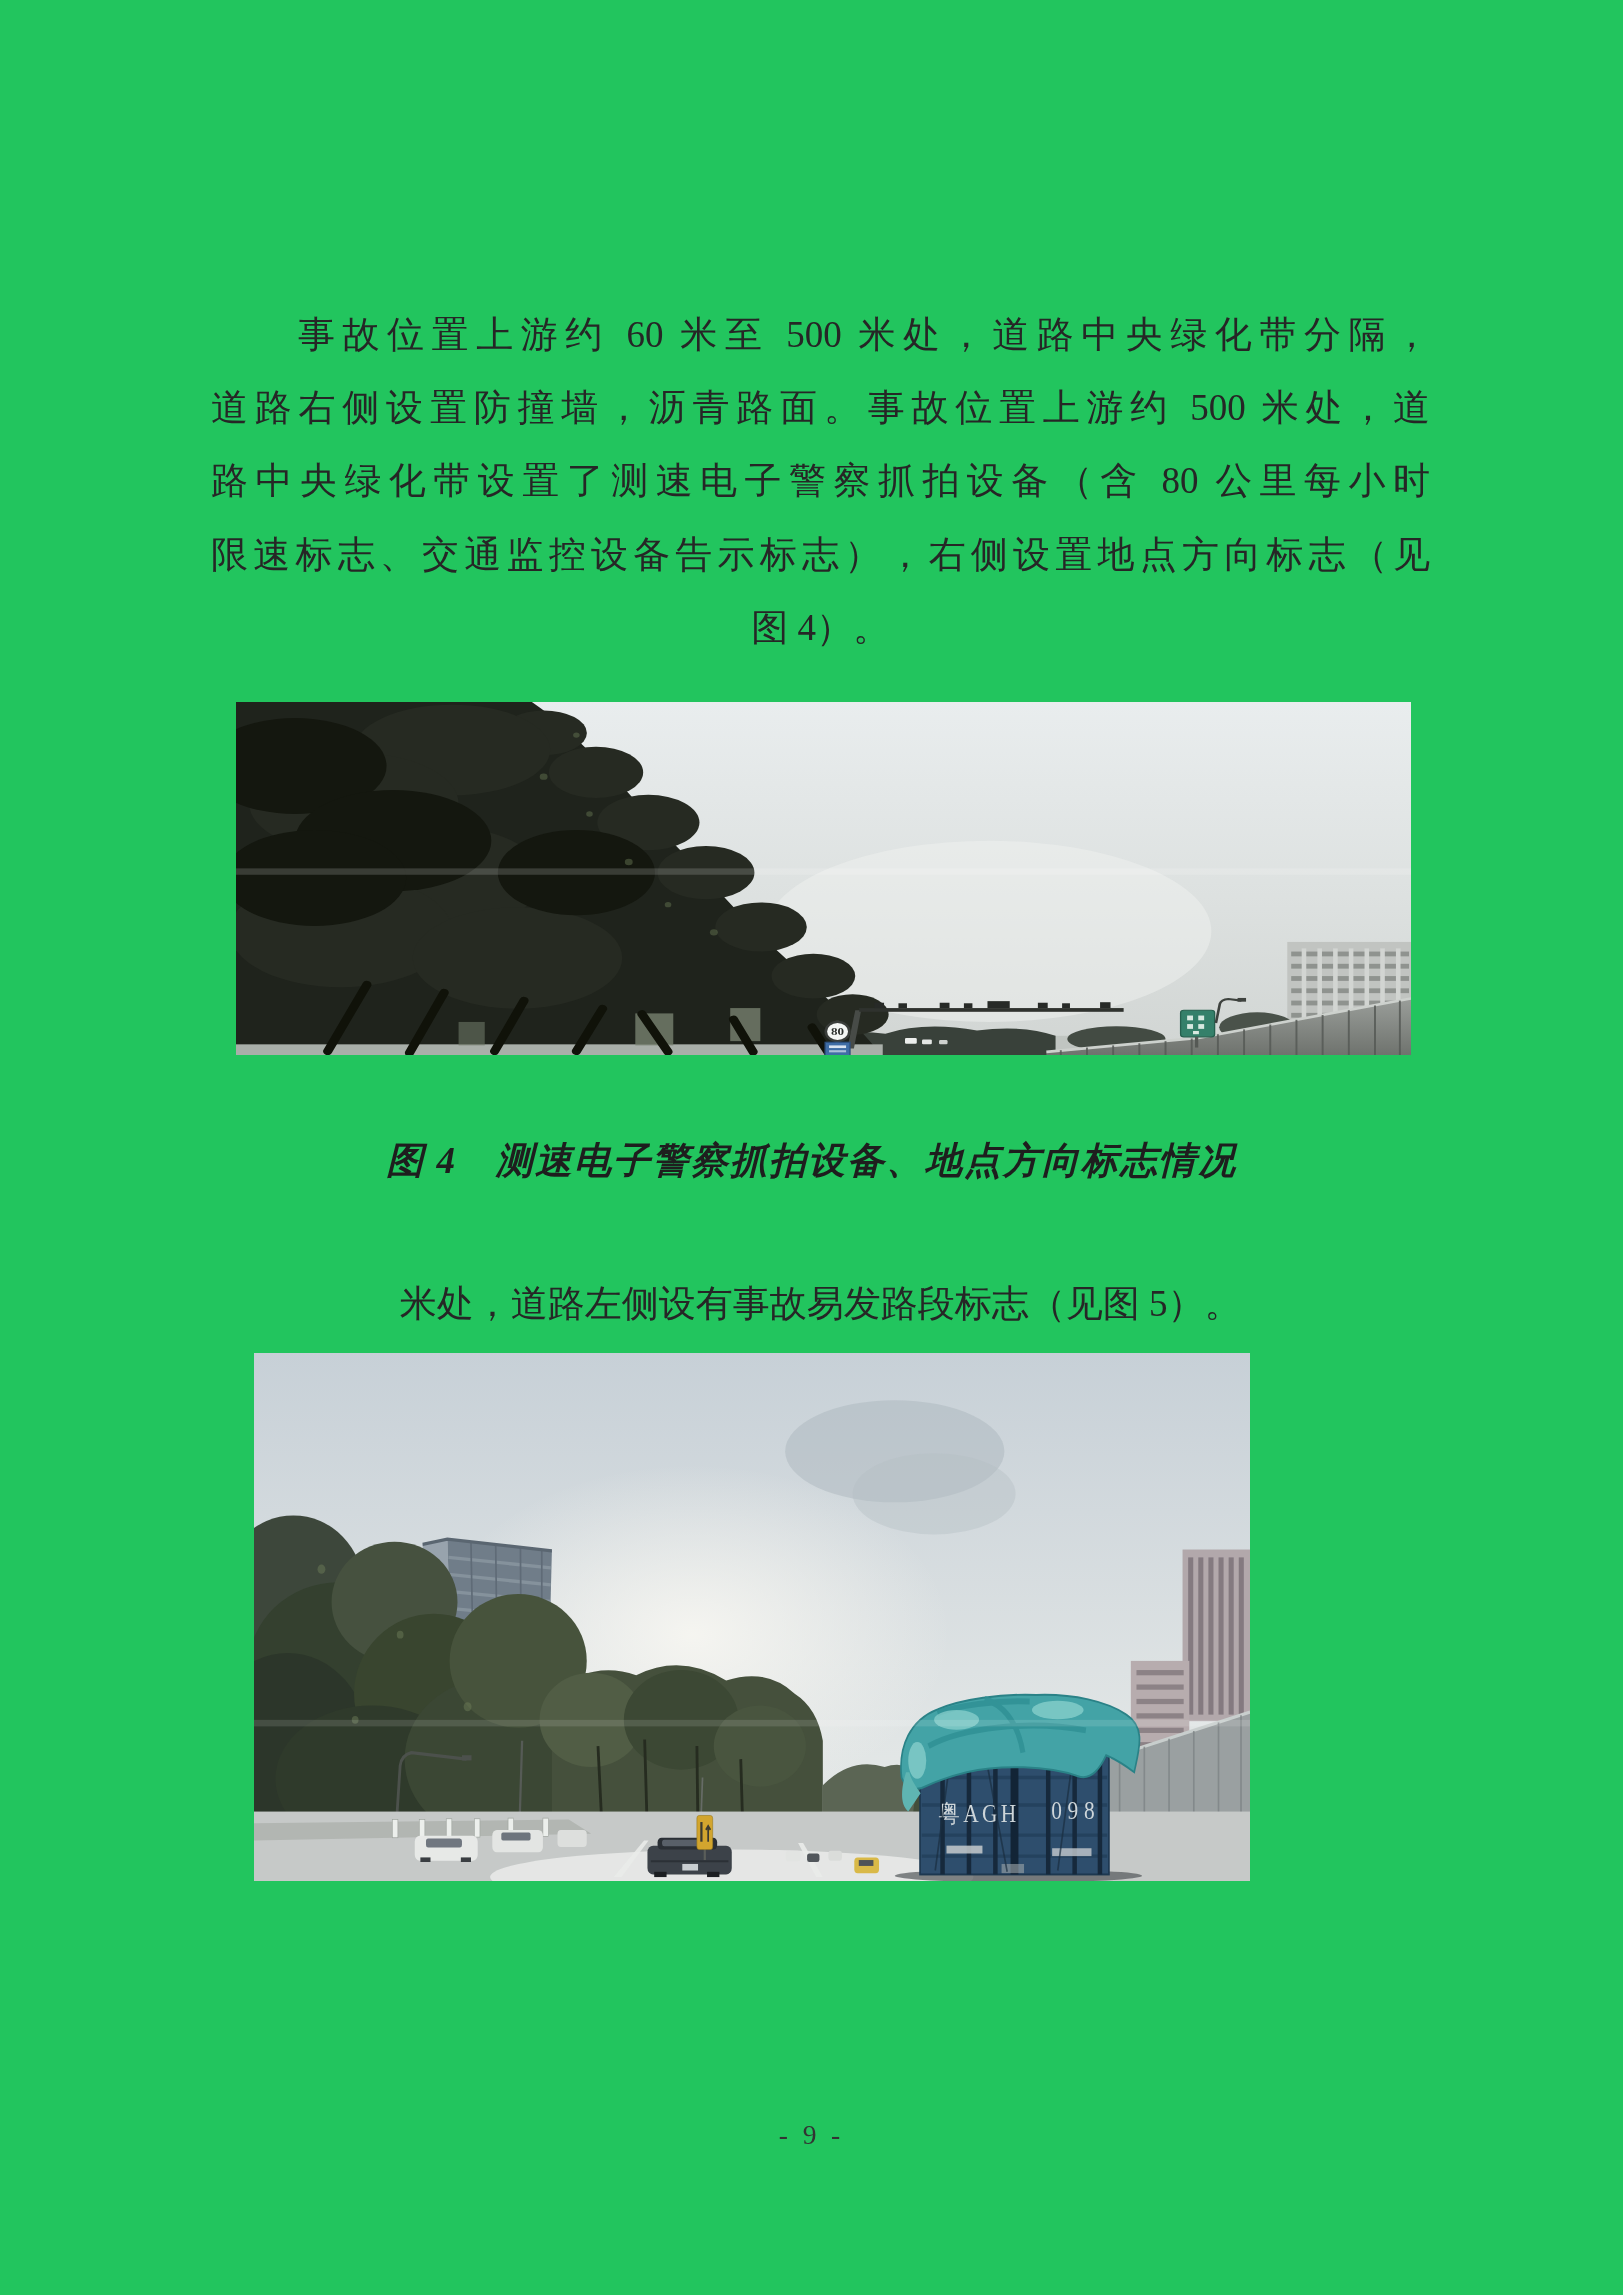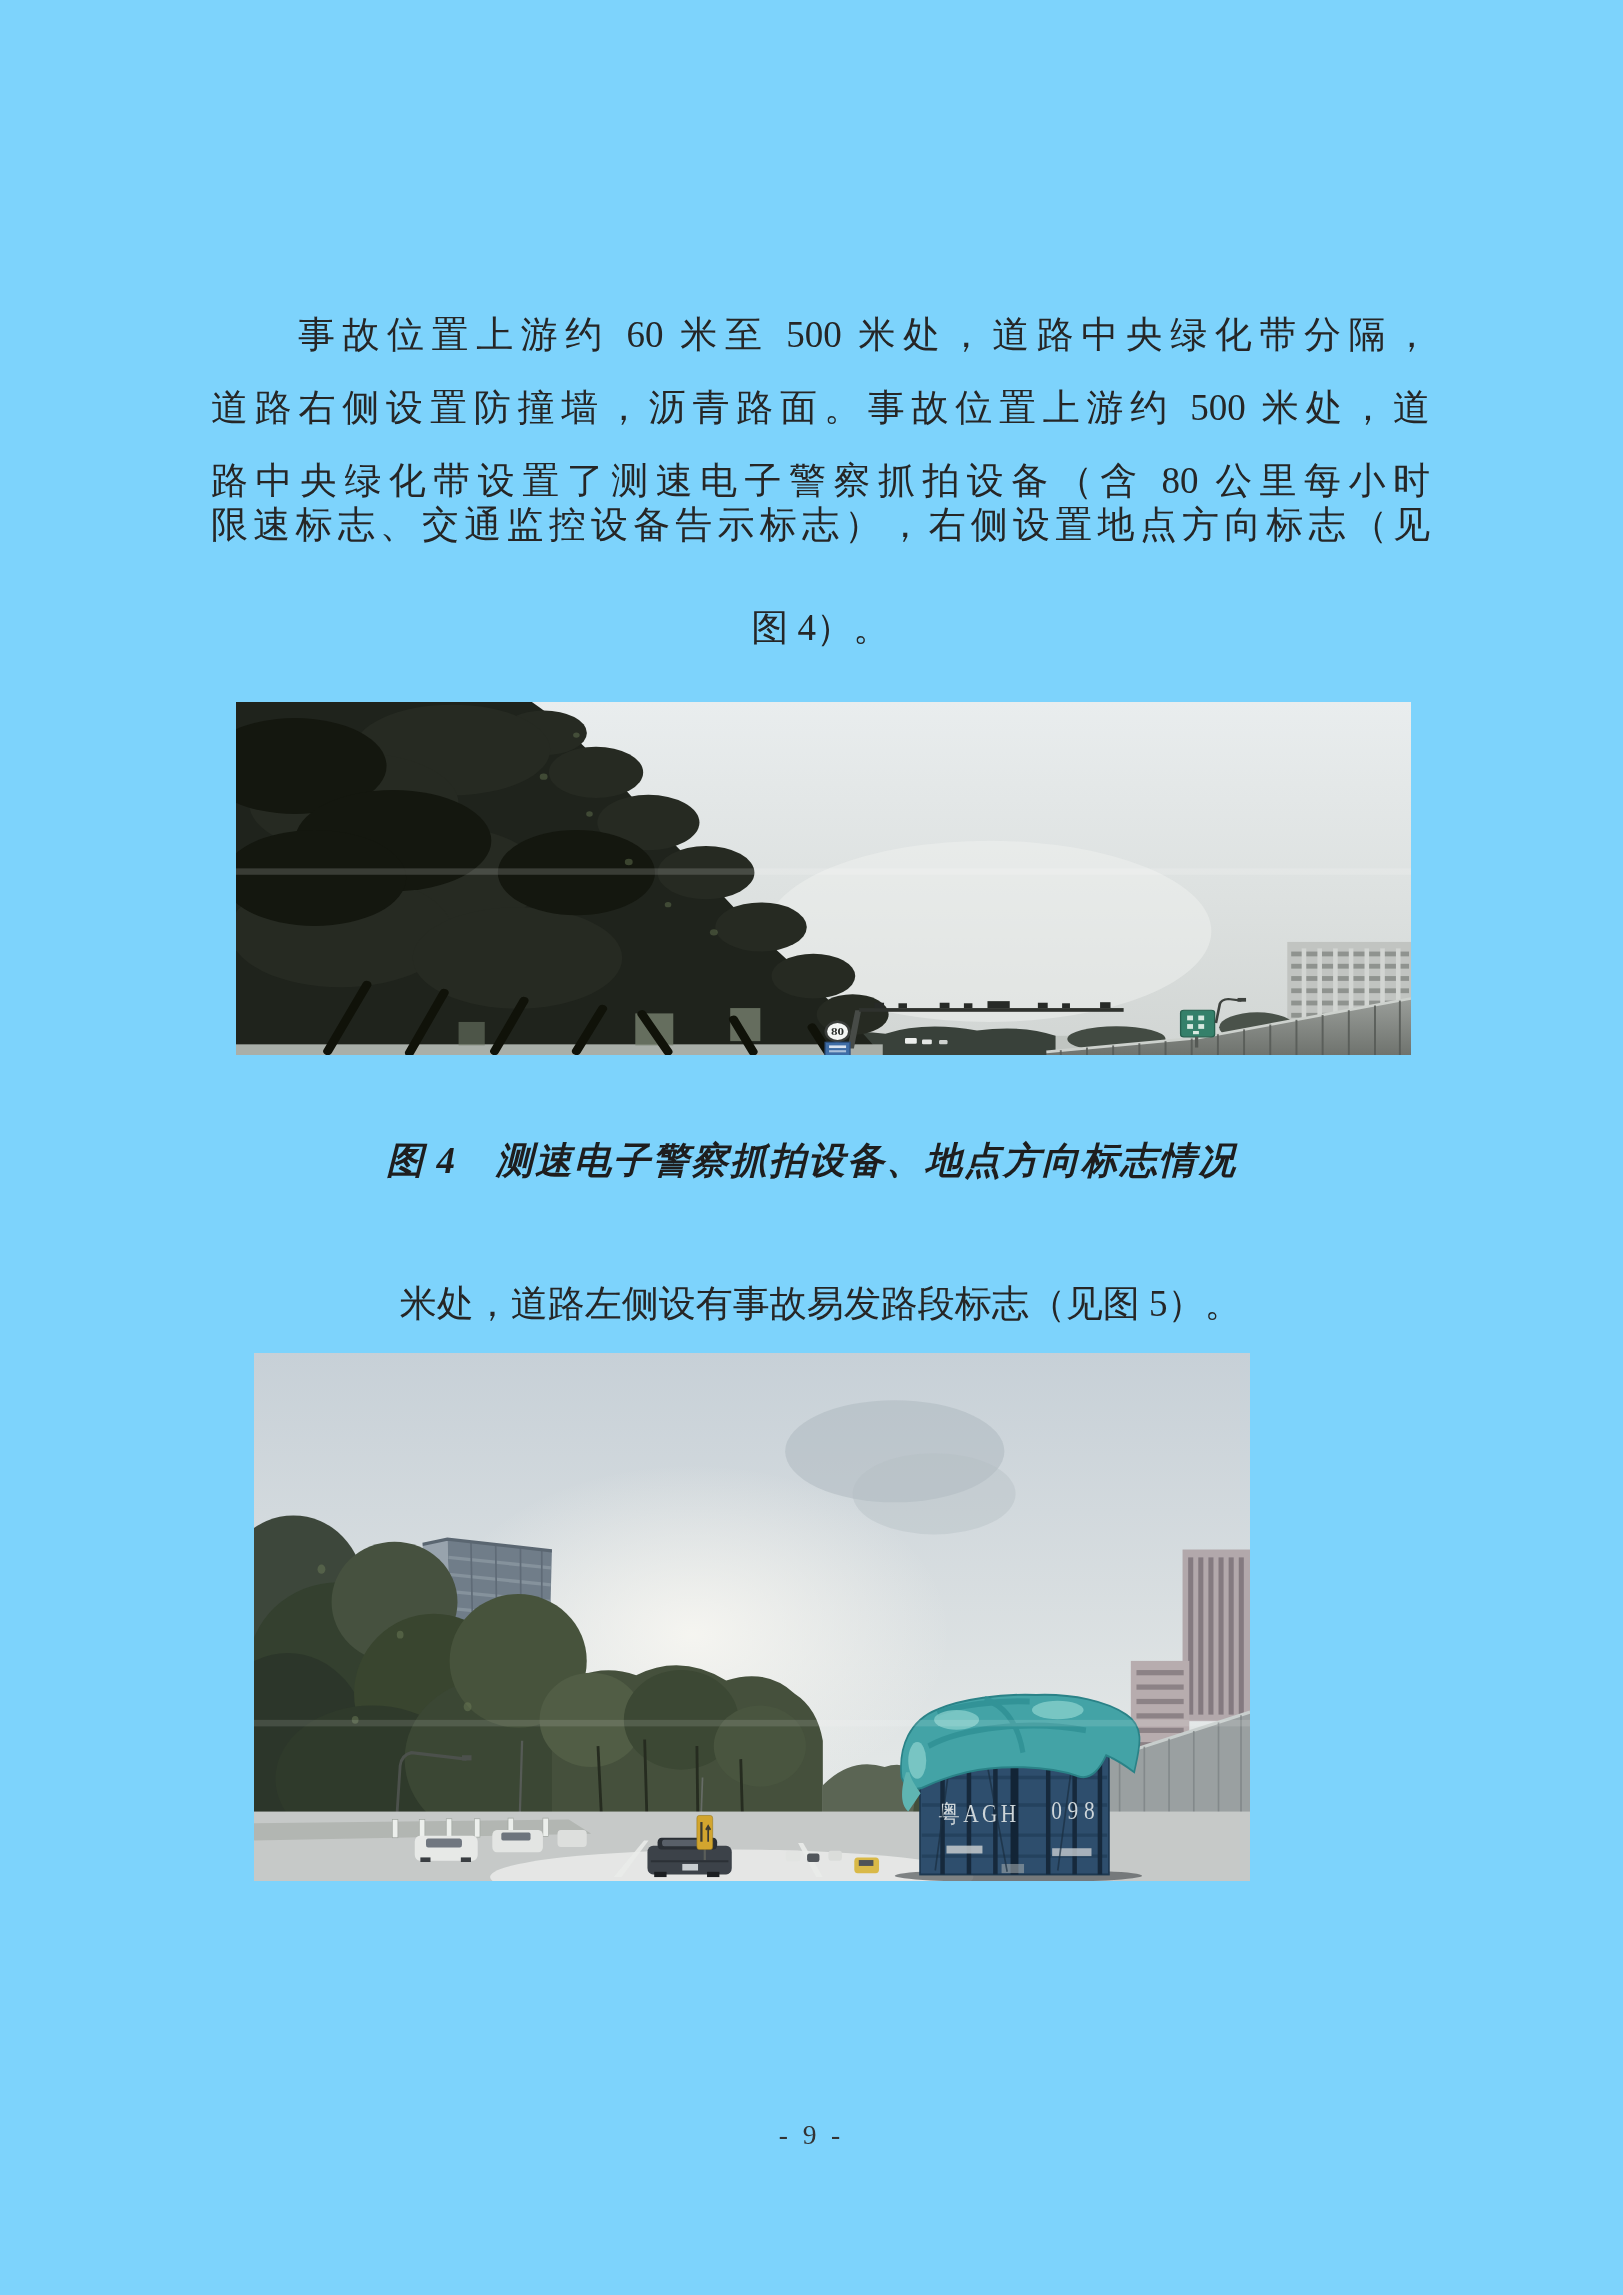--- a/index.html
+++ b/index.html
@@ -1,19 +1,19 @@
 <!DOCTYPE html>
 <html style="font-size:10.5px"><head>
 <meta charset="utf-8">
 <style>
   html,body{margin:0;padding:0;background:#e8e8e8;}
   .page{
     position:relative;
     width:1623px;height:2295px;
-    background:#7dd3fc;
+    background:#22c55e;
     font-family:"Liberation Serif","DejaVu Serif",serif;
     color:#242424;
     overflow:hidden;
   }
   .bodyline{
     position:absolute;
     font-size:37px;
     line-height:1.2;
     color:#262626;
     white-space:normal;
@@ -43,21 +43,21 @@
   }
 </style>
 </head>
 <body>
 
 <div class="page">
 
   <div class="bodyline indent justify" style="top:313px">事故位置上游约 60 米至 500 米处，道路中央绿化带分隔，</div>
   <div class="bodyline flush  justify" style="top:386px">道路右侧设置防撞墙，沥青路面。事故位置上游约 500 米处，道</div>
   <div class="bodyline flush  justify" style="top:459px">路中央绿化带设置了测速电子警察抓拍设备（含 80 公里每小时</div>
-  <div class="bodyline flush  justify" style="top:503px">限速标志、交通监控设备告示标志），右侧设置地点方向标志（见</div>
+  <div class="bodyline flush  justify" style="top:533px">限速标志、交通监控设备告示标志），右侧设置地点方向标志（见</div>
   <div class="bodyline flush" style="top:606px">图 4）。</div>
 
   <div class="photo" style="left:236px;top:702px;width:1175px;height:353px">
     <svg viewBox="0 0 1795 662" preserveAspectRatio="none">
       <defs>
         <linearGradient id="sky1" x1="0" y1="0" x2="0" y2="1">
           <stop offset="0" stop-color="#e9edee"></stop>
             <stop offset="0.55" stop-color="#dde1e0"></stop>
             <stop offset="1" stop-color="#d1d5d3"></stop>
         </linearGradient>

